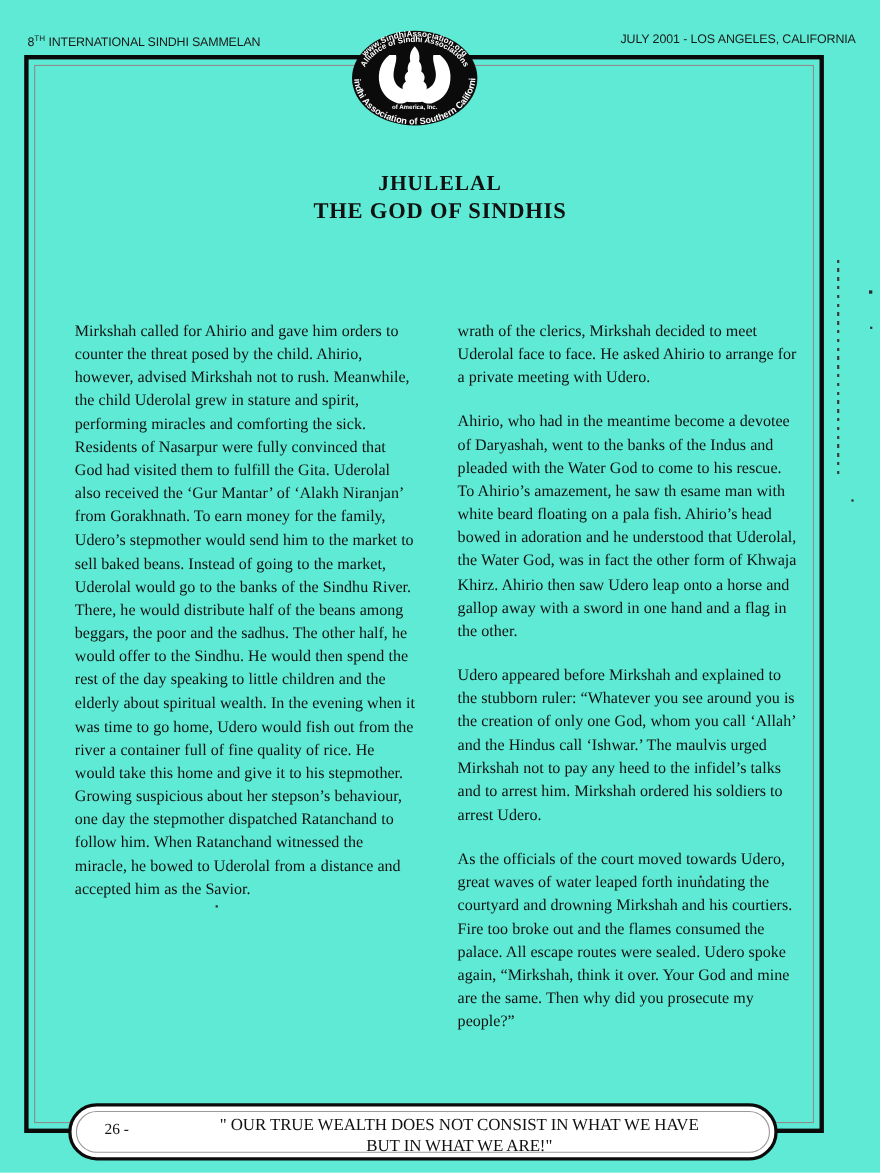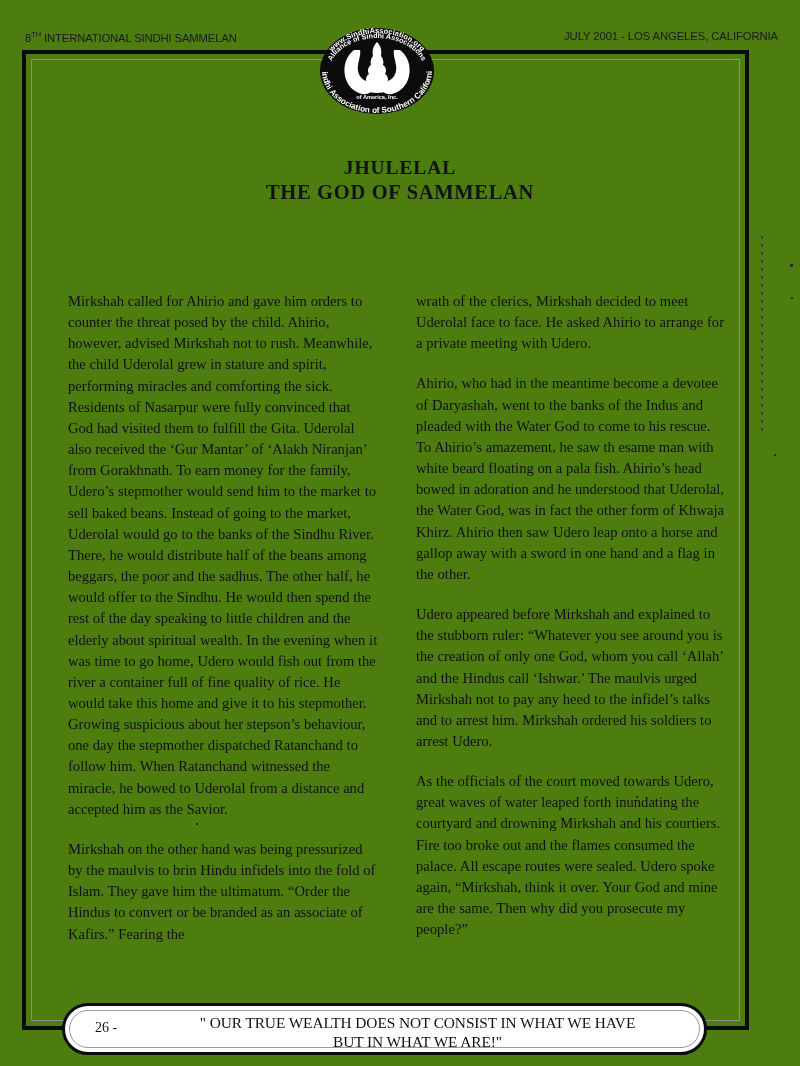--- a/index.html
+++ b/index.html
@@ -13,21 +13,21 @@
     position: relative;
     overflow: hidden;
     font-family: "Liberation Serif", serif;
     color: #000000;
   }
 
   
   #scan-page {
     position: absolute;
     inset: 0;
-    background: #4d7c0f;
+    background: #5eead4;
   }
 
   
   #running-head {
     position: absolute;
     top: 30px;
     left: 0;
     width: 800px;
     height: 20px;
   }
@@ -249,27 +249,26 @@
       </text>
       <text x="75" y="81" font-family="'Liberation Sans', sans-serif" font-size="5.6" font-weight="bold" fill="#ffffff" text-anchor="middle">of America, Inc.</text>
       <text font-family="'Liberation Sans', sans-serif" font-size="8.2" font-weight="bold" fill="#ffffff">
         <textPath href="#arcBottom" startOffset="50%" text-anchor="middle">Sindhi Association of Southern California</textPath>
       </text>
     </svg>
   </div>
 
   <div id="article-title">
     <div class="line">JHULELAL</div>
-    <div class="line sub">THE GOD OF SAMMELAN</div>
+    <div class="line sub">THE GOD OF SINDHIS</div>
   </div>
 
   <div id="article-body">
     <div class="text-column">
       <p class="body-paragraph">Mirkshah called for Ahirio and gave him orders to counter the threat posed by the child. Ahirio, however, advised Mirkshah not to rush. Meanwhile, the child Uderolal grew in stature and spirit, performing miracles and comforting the sick.  Residents of Nasarpur were fully convinced that God had visited them to fulfill the Gita.  Uderolal also received the ‘Gur Mantar’ of ‘Alakh Niranjan’ from Gorakhnath. To earn money for the family, Udero’s stepmother would send him to the market to sell baked beans. Instead of going to the market, Uderolal would go to the banks of the Sindhu River.  There, he would distribute half of the beans among beggars, the poor and the sadhus. The other half, he would offer to the Sindhu. He would then spend the rest of the day speaking to little children and the elderly about spiritual wealth.  In the evening when it was time to go home, Udero would fish out from the river a container full of fine quality of rice. He would take this home and give it to his stepmother.  Growing suspicious about her stepson’s behaviour, one day the stepmother dispatched Ratanchand to follow him.  When Ratanchand witnessed the miracle, he bowed to Uderolal from a distance and accepted him as the Savior.</p>
-      <p class="body-paragraph">Mirkshah on the other hand was being pressurized by the maulvis to brin Hindu infidels into the fold of Islam.  They gave him the ultimatum.  “Order the Hindus to convert or be branded as an associate of Kafirs.”  Fearing the</p>
     </div>
     <div class="text-column">
       <p class="body-paragraph">wrath of the clerics, Mirkshah decided to meet Uderolal face to face.  He asked Ahirio to arrange for a private meeting with Udero.</p>
       <p class="body-paragraph">Ahirio, who had in the meantime become a devotee of Daryashah, went to the banks of the Indus and pleaded with the Water God to come to his rescue.  To Ahirio’s amazement, he saw th esame man with white beard floating on a pala fish.  Ahirio’s head bowed in adoration and he understood that Uderolal, the Water God, was in fact the other form of Khwaja Khirz.  Ahirio then saw Udero leap onto a horse and gallop away with a sword in one hand and a flag in the other.</p>
       <p class="body-paragraph">Udero appeared before Mirkshah and explained to the stubborn ruler:  “Whatever you see around you is the creation of only one God, whom you call ‘Allah’ and the Hindus call ‘Ishwar.’  The maulvis urged Mirkshah not to pay any heed to the infidel’s talks and to arrest him.  Mirkshah ordered his soldiers to arrest Udero.</p>
       <p class="body-paragraph">As the officials of the court moved towards Udero, great waves of water leaped forth inundating the courtyard and drowning Mirkshah and his courtiers.  Fire too broke out and the flames consumed the palace.  All escape routes were sealed.  Udero spoke again, “Mirkshah, think it over.  Your God and mine are the same.  Then why did you prosecute my people?”</p>
     </div>
   </div>
 
   <div id="footer-pill">

